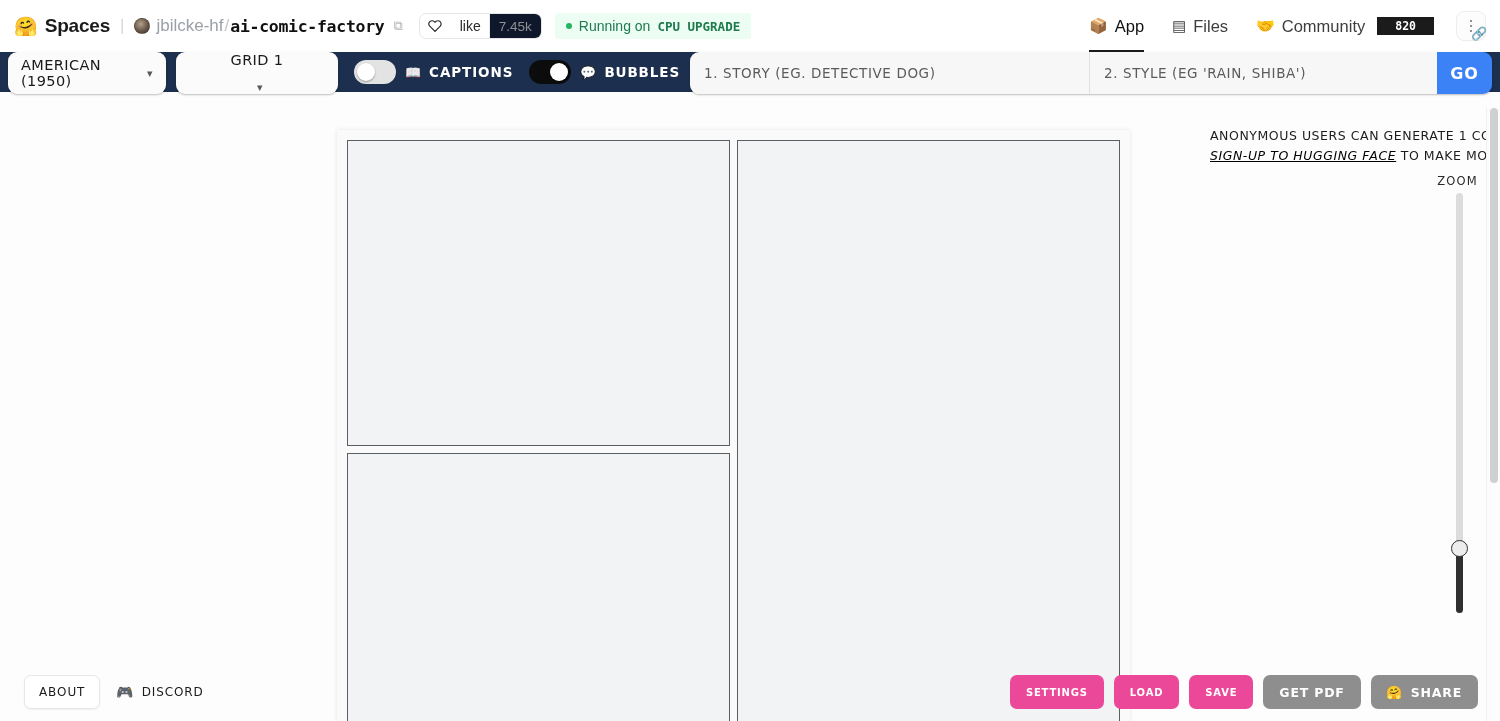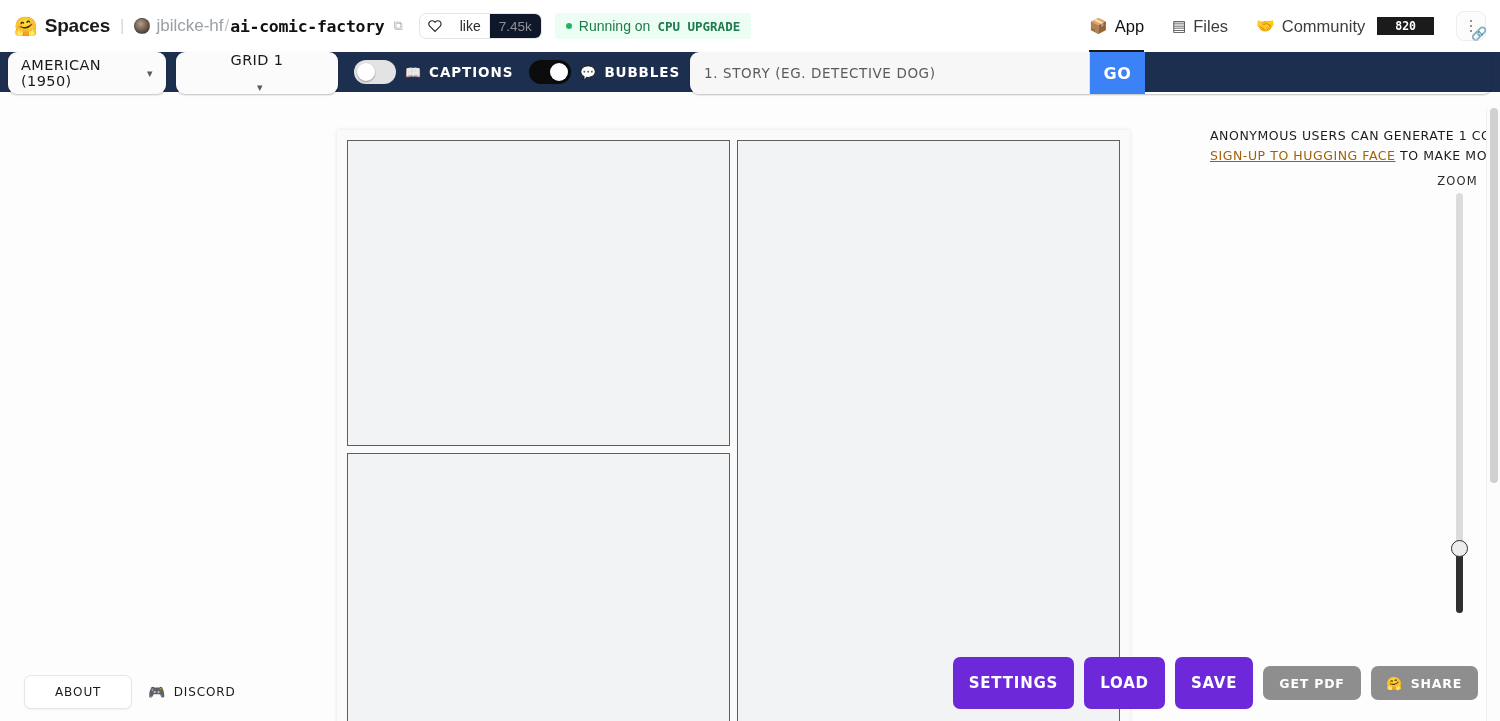--- a/index.html
+++ b/index.html
@@ -177,21 +177,21 @@
   .right-col {
     position:absolute; right:22px; top:18px; width:268px;
     text-align:right;
     font-family:"DejaVu Sans","Liberation Sans",sans-serif;
   }
   .anon-line {
     font-size:12.5px; color:#1c1c1c; letter-spacing:0.55px; line-height:20px;
     white-space:nowrap;
   }
   .signup-link {
-    color:#a16207; text-decoration:underline; cursor:pointer;
+    color:#000000; text-decoration:underline; cursor:pointer;font-style:italic;
   }
   .zoom-label {
     margin-top:8px; font-size:11.5px; color:#2b2b2b; letter-spacing:1.2px;
   }
 
   
   .zoom-slider {
     position:absolute; right:34px; top:85px; width:14px; height:420px; cursor:pointer;
   }
   .zs-track {
@@ -218,21 +218,21 @@
     background:#cfd0d1; border-radius:5px;
   }
 
   
   .bottom-left {
     position:absolute; left:24px; bottom:12px;
     display:flex; align-items:center; gap:8px;
     font-family:"DejaVu Sans","Liberation Sans",sans-serif;
   }
   .btn-about {
-    height:34px; padding:0 30px; background:#fff; border:1px solid #e7e7e7;
+    height:34px; padding:0 14px; background:#fff; border:1px solid #e7e7e7;
     border-radius:7px; display:flex; align-items:center;
     font-size:12px; letter-spacing:0.9px; color:#1b1b1b; cursor:pointer;
     box-shadow:0 1px 2px rgba(0,0,0,.06);
   }
   .btn-discord {
     height:34px; padding:0 8px; display:flex; align-items:center; gap:7px;
     font-size:12px; letter-spacing:0.9px; color:#1b1b1b; cursor:pointer;
   }
   .discord-ico { font-size:14px; }
   .btn-stories {
@@ -240,23 +240,23 @@
     display:flex; align-items:center; font-size:12.5px; font-weight:700;
     letter-spacing:0.9px; color:#141414; cursor:pointer;
     box-shadow:0 1px 2px rgba(0,0,0,.18);
   }
   .bottom-right {
     position:absolute; right:22px; bottom:12px;
     display:flex; align-items:center; gap:10px;
     font-family:"DejaVu Sans","Liberation Sans",sans-serif;
   }
   .btn-dark {
-    height:52px; padding:0 16px; background:#6d28d9; color:#fff;
+    height:34px; padding:0 16px; background:#ec4899; color:#fff;
     border-radius:7px; display:flex; align-items:center;
-    font-size:15px; font-weight:700; letter-spacing:0.8px; cursor:pointer;
+    font-size:10px; font-weight:700; letter-spacing:0.8px; cursor:pointer;
   }
   .btn-gray {
     height:34px; padding:0 16px; background:#8e8e8e; color:#fff;
     border-radius:7px; display:flex; align-items:center; gap:7px;
     font-size:12.5px; font-weight:700; letter-spacing:0.8px; cursor:pointer;
   }
   .share-emoji { font-size:13px; }
 </style>
 </head>
 <body>
@@ -343,20 +343,23 @@
       <div class="tgl-label">
         <span class="tgl-emoji">💬</span>
         <span>BUBBLES</span>
       </div>
     </div>
 
     <div class="prompt-box">
       <div class="prompt-field pf-story">
         <span class="pf-text">1. STORY (EG. DETECTIVE DOG)</span>
       </div>
+      <div class="prompt-field pf-style">
+        <span class="pf-text">2. STYLE (EG 'RAIN, SHIBA')</span>
+      </div>
       <div class="go-btn">GO</div>
     </div>
   </div>
 
   <div class="main">
 
     <div class="comic-page">
       <div class="panel-grid">
         <div class="panel"></div>
         <div class="panel tall"></div>

